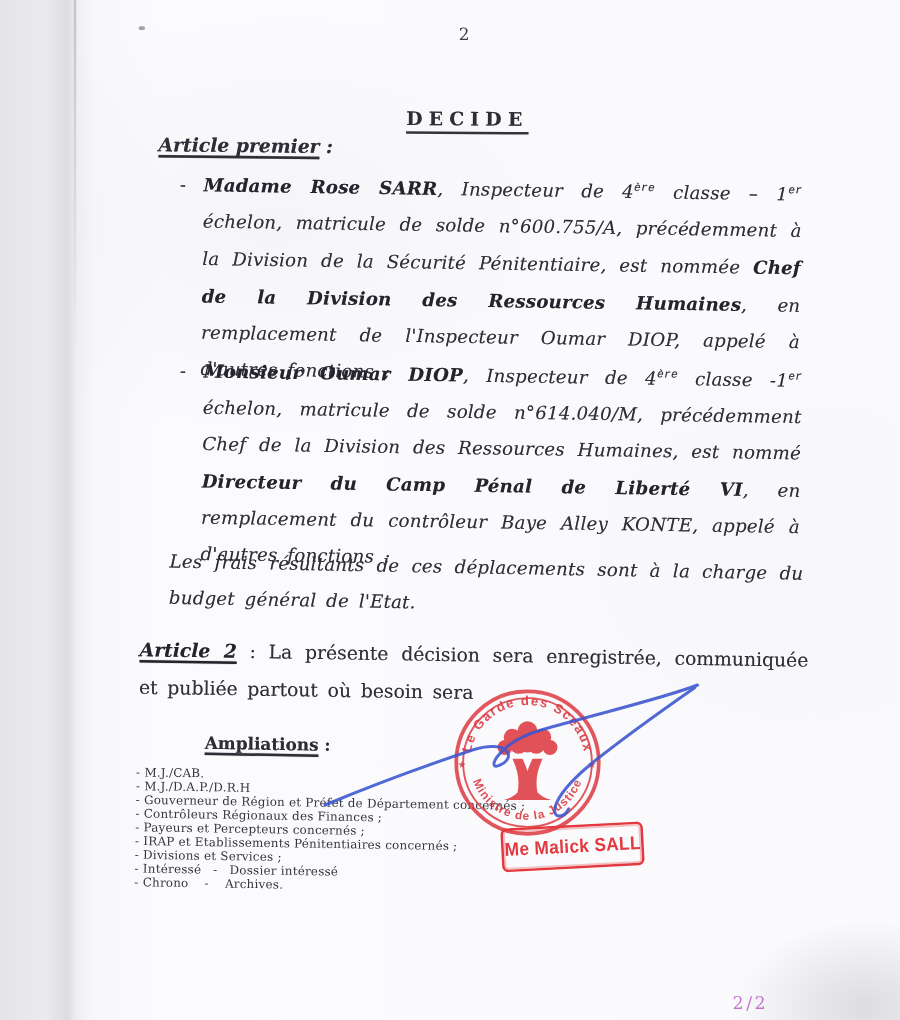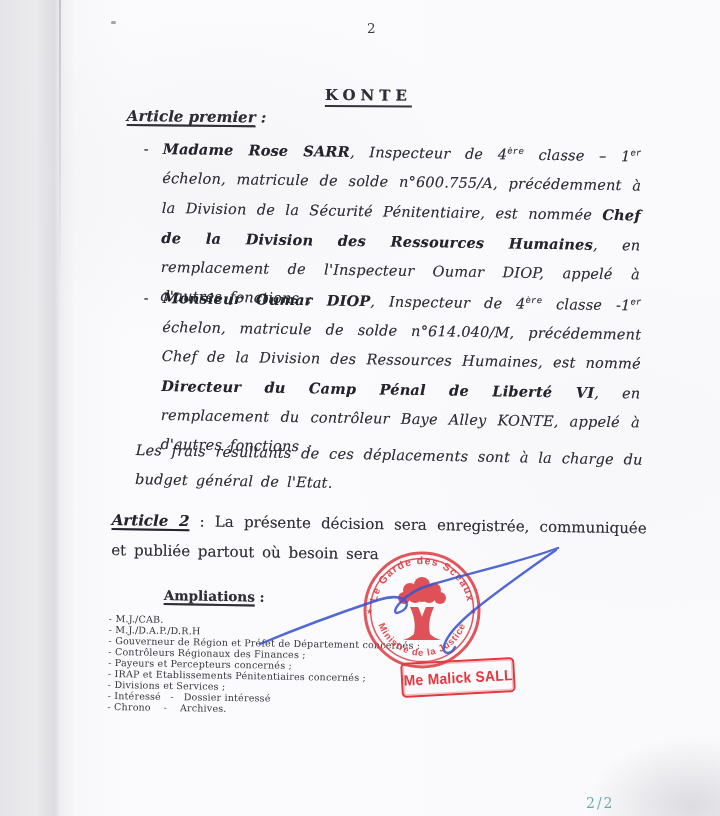--- a/index.html
+++ b/index.html
@@ -40,42 +40,42 @@
   .dash{position:absolute;left:-19px;top:1px;font-style:normal;}
   .sup{font-size:9px;vertical-align:super;line-height:0;font-family:Liberation Mono, monospace;}
   .frais{left:136px;top:436px;width:507px;transform:rotate(1.1deg);}
   .art2{
     left:112px;top:505px;width:535px;font-style:normal;font-size:15px;line-height:30px;
     text-align:justify;word-spacing:3px;transform:rotate(0.9deg);text-shadow:0 0 .4px rgba(40,40,50,.45);
   }
   .amph{left:164px;top:587px;font-size:13.5px;font-weight:700;transform:rotate(1deg);text-shadow:0 0 .4px rgba(40,40,50,.5);}
   .amplist{left:109px;top:613px;font-size:9.5px;line-height:11px;color:#34343c;transform:rotate(0.9deg);letter-spacing:.2px;}
   .amplist div{white-space:pre;}
-  .faint-footer{left:586px;top:795px;font-size:14px;color:#0f766e;opacity:.6;letter-spacing:2px;}
+  .faint-footer{left:586px;top:795px;font-size:14px;color:#a21caf;opacity:.6;letter-spacing:2px;}
   .seal{position:absolute;left:355px;top:543px;width:134px;height:134px;}
   .malick{
     position:absolute;left:401px;top:660px;width:110px;height:31px;
     border:2.5px solid #e2383e;border-radius:5px;transform:rotate(-3deg);
     box-shadow:inset 0 0 0 1.5px rgba(226,56,62,.30);
     display:flex;align-items:center;justify-content:center;
     color:#e2383e;font-family:"Liberation Sans", sans-serif;font-weight:700;font-size:15px;
   }
   .malick span{display:inline-block;transform:scaleX(.92);letter-spacing:.3px;white-space:nowrap;}
   .sig{position:absolute;left:248px;top:536px;width:324px;height:128px;}
 </style>
 </head>
 <body>
 
 <div class="scan"></div>
 <div class="edge-line"></div>
 <div class="speck"></div>
 
 <div class="blk pagenum">2</div>
 
-<div class="blk decide">KONTE</div>
+<div class="blk decide">DECIDE</div>
 
 <div class="blk art1head"><span class="u">Article premier</span><span> :</span></div>
 
 <div class="blk para p1">
   <span class="dash">-</span><span class="b">Madame Rose SARR</span><span>, Inspecteur de 4</span><span class="sup">ère</span><span> classe – 1</span><span class="sup">er</span><span> échelon, matricule de solde n°600.755/A, précédemment à la Division de la Sécurité Pénitentiaire, est nommée </span><span class="b">Chef de la Division des Ressources Humaines</span><span>, en remplacement de l'Inspecteur Oumar DIOP, appelé à d'autres fonctions ;</span>
 </div>
 
 <div class="blk para p2">
   <span class="dash">-</span><span class="b">Monsieur Oumar DIOP</span><span>, Inspecteur de 4</span><span class="sup">ère</span><span> classe -1</span><span class="sup">er</span><span> échelon, matricule de solde n°614.040/M, précédemment Chef de la Division des Ressources Humaines, est nommé </span><span class="b">Directeur du Camp Pénal de Liberté VI</span><span>, en remplacement du contrôleur Baye Alley KONTE, appelé à d'autres fonctions ;</span>
 </div>

